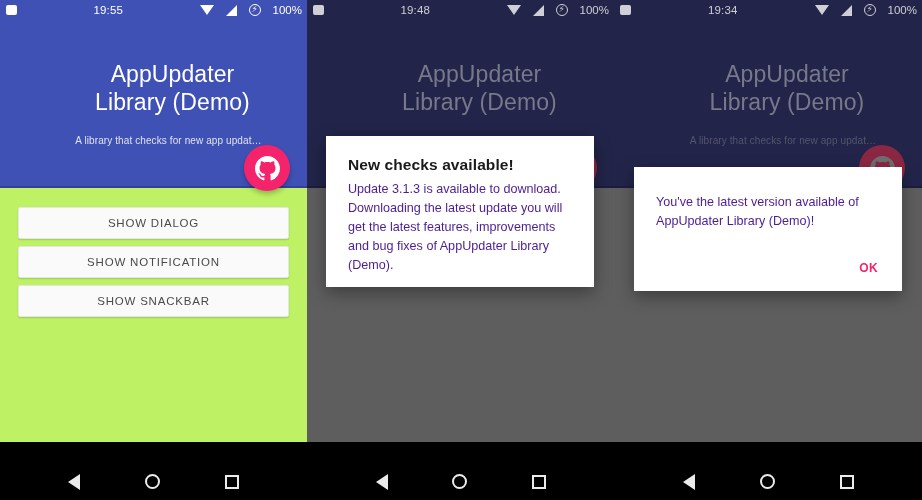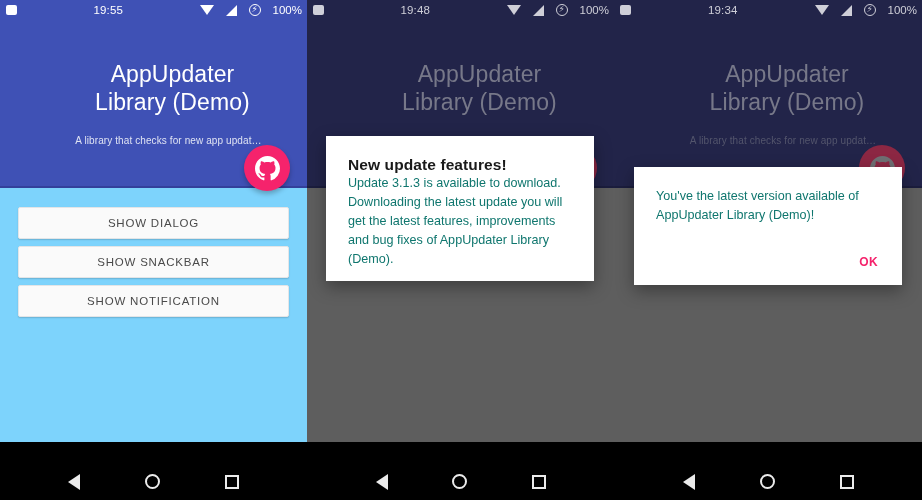--- a/index.html
+++ b/index.html
@@ -146,21 +146,21 @@
     color: #4a4a4a;
     box-shadow: 0 1px 1.5px rgba(0,0,0,.16);
   }
 
   
   .theme-light .statusbar { background: #3f51b5; }
   .theme-light .header { background: #3f51b5; }
   .theme-light .header-line { background: #33409b; }
   .theme-light .app-title { color: #ffffff; }
   .theme-light .app-sub { color: #dfe3f3; }
-  .theme-light .body { background: #7dd3fc; }
+  .theme-light .body { background: #bef264; }
   .theme-light .fab { background: #f5236c; }
   .theme-light .fab svg { fill: #ffffff; }
 
   
   .theme-dim .statusbar { background: #222449; }
   .theme-dim .header { background: #222449; }
   .theme-dim .header-line { background: #1b1d3d; }
   .theme-dim .app-title { color: #777889; }
   .theme-dim .app-sub { color: #53556c; }
   .theme-dim .body { background: #5e5e5e; }
@@ -192,24 +192,24 @@
     width: 268px;
     padding: 20px 22px 12px 22px;
   }
   .dlg-title {
     font-size: 15.5px;
     font-weight: bold;
     color: #1a1a1a;
     letter-spacing: .1px;
   }
   .dlg-msg {
-    margin-top: 0;
+    margin-top: 6px;
     font-size: 12.6px;
     line-height: 19px;
-    color: #0f766e;
+    color: #4c1d95;
   }
   .dlg-actions {
     display: flex;
     justify-content: flex-end;
     align-items: center;
     gap: 18px;
     margin-top: 18px;
   }
   .dlg-btn {
     font-size: 12px;
@@ -293,22 +293,22 @@
     </div>
 
     <div class="fab">
       <svg viewBox="0 0 16 16">
         <path d="M8 0C3.58 0 0 3.58 0 8c0 3.54 2.29 6.53 5.47 7.59.4.07.55-.17.55-.38 0-.19-.01-.82-.01-1.49-2.01.37-2.53-.49-2.69-.94-.09-.23-.48-.94-.82-1.13-.28-.15-.68-.52-.01-.53.63-.01 1.08.58 1.23.82.72 1.21 1.87.87 2.33.66.07-.52.28-.87.51-1.07-1.78-.2-3.64-.89-3.64-3.95 0-.87.31-1.59.82-2.15-.08-.2-.36-1.02.08-2.12 0 0 .67-.21 2.2.82.64-.18 1.32-.27 2-.27.68 0 1.36.09 2 .27 1.53-1.04 2.2-.82 2.2-.82.44 1.1.16 1.92.08 2.12.51.56.82 1.27.82 2.15 0 3.07-1.87 3.75-3.65 3.95.29.25.54.73.54 1.48 0 1.07-.01 1.93-.01 2.2 0 .21.15.46.55.38A8.01 8.01 0 0 0 16 8c0-4.42-3.58-8-8-8z"></path>
       </svg>
     </div>
 
     <div class="body">
       <div class="btn">SHOW DIALOG</div>
+      <div class="btn">SHOW NOTIFICATION</div>
       <div class="btn">SHOW SNACKBAR</div>
-      <div class="btn">SHOW NOTIFICATION</div>
     </div>
   </div>
 
   <div class="panel panel-2 theme-dim">
 
     <div class="statusbar">
       <div class="sb-left">
         <span class="sb-note"></span>
       </div>
       <div class="sb-mid">
@@ -369,21 +369,21 @@
     <div class="fab">
       <svg viewBox="0 0 16 16">
         <path d="M8 0C3.58 0 0 3.58 0 8c0 3.54 2.29 6.53 5.47 7.59.4.07.55-.17.55-.38 0-.19-.01-.82-.01-1.49-2.01.37-2.53-.49-2.69-.94-.09-.23-.48-.94-.82-1.13-.28-.15-.68-.52-.01-.53.63-.01 1.08.58 1.23.82.72 1.21 1.87.87 2.33.66.07-.52.28-.87.51-1.07-1.78-.2-3.64-.89-3.64-3.95 0-.87.31-1.59.82-2.15-.08-.2-.36-1.02.08-2.12 0 0 .67-.21 2.2.82.64-.18 1.32-.27 2-.27.68 0 1.36.09 2 .27 1.53-1.04 2.2-.82 2.2-.82.44 1.1.16 1.92.08 2.12.51.56.82 1.27.82 2.15 0 3.07-1.87 3.75-3.65 3.95.29.25.54.73.54 1.48 0 1.07-.01 1.93-.01 2.2 0 .21.15.46.55.38A8.01 8.01 0 0 0 16 8c0-4.42-3.58-8-8-8z"></path>
       </svg>
     </div>
 
     <div class="body"></div>
   </div>
 
   <div class="dialog dlg-update">
-    <div class="dlg-title">New update features!</div>
+    <div class="dlg-title">New checks available!</div>
     <div class="dlg-msg">Update 3.1.3 is available to download. Downloading the latest update you will get the latest features, improvements and bug fixes of AppUpdater Library (Demo).</div>
   </div>
 
   <div class="dialog dlg-noupdate">
     <div class="dlg-msg">You've the latest version available of AppUpdater Library (Demo)!</div>
     <div class="dlg-actions">
       <button class="dlg-btn">OK</button>
     </div>
   </div>
 

